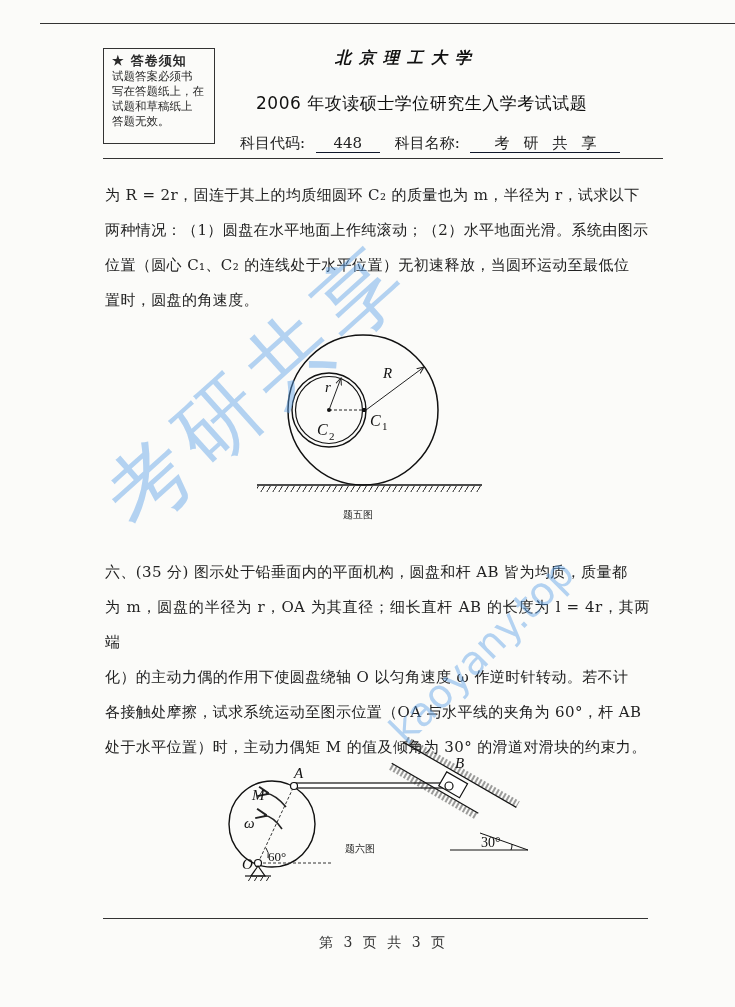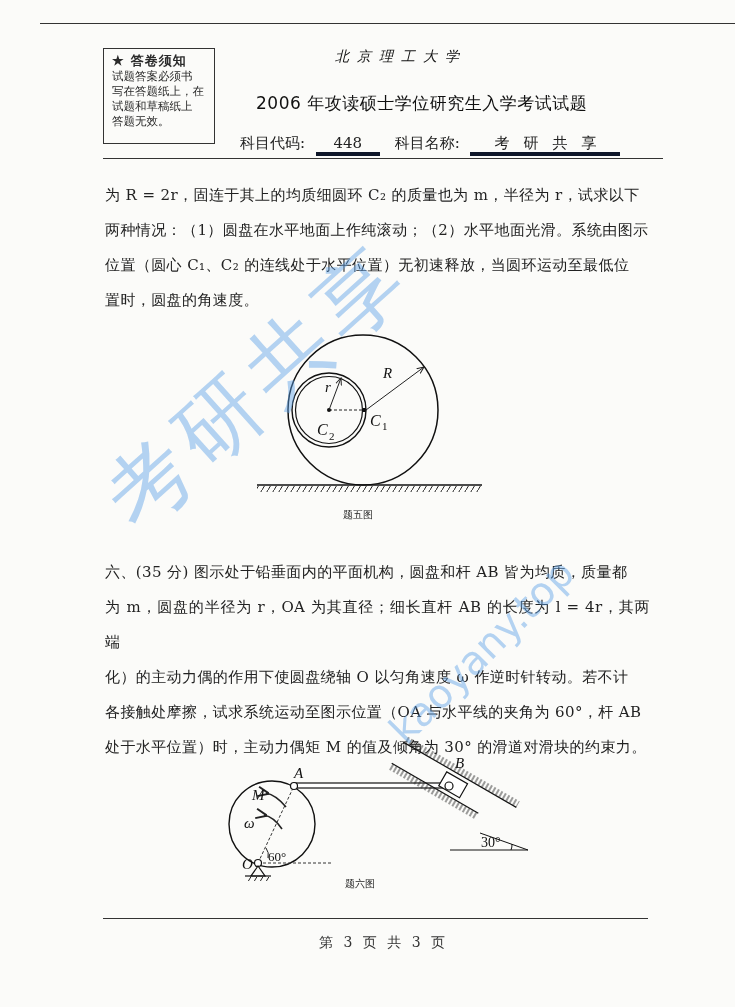--- a/index.html
+++ b/index.html
@@ -3,26 +3,26 @@
 <meta charset="utf-8">
 <style>
   html, body { margin:0; padding:0; }
   body { width:735px; height:1007px; background:#fbfbf9; position:relative; overflow:hidden;
          font-family: "DejaVu Serif", "Liberation Serif", serif; color:#1a1a1a; }
   .rule { position:absolute; height:1px; background:#333; }
   .notice { position:absolute; left:103px; top:48px; width:112px; height:96px; border:1px solid #333;
             font-size:11.5px; line-height:15px; padding:4px 0 16px 8px; box-sizing:border-box; color:#2a2a2a; }
   .notice .head { font-size:13px; font-weight:bold; margin-bottom:1px; letter-spacing:1px; }
   .notice .head .star { margin-right:6px; }
-  .uni { position:absolute; left:335px; top:48px; font-size:14px; font-weight:normal; letter-spacing:8px;
+  .uni { position:absolute; left:335px; top:48px; font-size:16px; font-weight:bold; letter-spacing:8px;
          font-style:italic; color:#111; }
   .exam-title { position:absolute; left:256px; top:92px; font-family:"DejaVu Sans", "Liberation Sans", sans-serif;
                 font-size:17px; color:#111; letter-spacing:0.5px; }
   .subject { position:absolute; left:240px; top:134px; font-size:15px; color:#222; white-space:nowrap; }
-  .subject .fill { display:inline-block; border-bottom:4px solid #0f172a; text-align:center; line-height:17px; }
+  .subject .fill { display:inline-block; border-bottom:1px solid #0f172a; text-align:center; line-height:17px; }
   .subject .code { width:64px; margin:0 10px 0 6px; }
   .subject .name { width:150px; margin-left:6px; letter-spacing:14px; text-indent:14px; }
   .para { position:absolute; left:105px; width:545px; font-size:15px; line-height:35px; color:#222;
           text-align:justify; letter-spacing:0.4px; }
   .caption { position:absolute; font-size:10px; color:#222; }
   .footer { position:absolute; left:0; width:735px; top:934px; text-align:center; font-size:14px; color:#333;
             letter-spacing:3px;padding-left:16px; }
   .wm { position:absolute; color:rgba(90,160,230,0.45); font-family:"DejaVu Sans", sans-serif; pointer-events:none; }
   svg { position:absolute; overflow:visible; }
   svg text { font-family:"Liberation Serif", serif; font-style:italic; fill:#111; }
@@ -133,19 +133,19 @@
     <rect x="160" y="42" width="100" height="7" fill="url(#hatch2)"></rect>
     <rect x="212" y="22" width="24" height="16" fill="#fff" stroke="#111" stroke-width="1.2"></rect>
   </g>
   <circle cx="221" cy="31" r="4" fill="#fff" stroke="#111" stroke-width="1.2"></circle>
   <text x="227" y="13" font-size="15">B</text>
   <line x1="222" y1="95" x2="300" y2="95" stroke="#111" stroke-width="1"></line>
   <line x1="252" y1="78" x2="300" y2="95" stroke="#111" stroke-width="1"></line>
   <path d="M283 95 A14 14 0 0 0 284 89" fill="none" stroke="#111" stroke-width="1"></path>
   <text x="253" y="92" font-size="14" style="font-style:normal">30°</text>
 </svg>
-<div class="caption" style="left:345px; top:877px;">题六图</div>
+<div class="caption" style="left:345px; top:842px;">题六图</div>
 
 <div class="rule" style="left:103px; top:918px; width:545px;"></div>
 <div class="footer">第 3 页 共 3 页</div>
 
 <div class="wm" style="left:80px; top:470px; font-size:84px; transform:rotate(-42deg); transform-origin:left top; letter-spacing:10px;">考研共享</div>
 <div class="wm" style="left:380px; top:720px; font-size:40px; transform:rotate(-45deg); transform-origin:left top;">kaoyany.top</div>
 
 </body></html>

